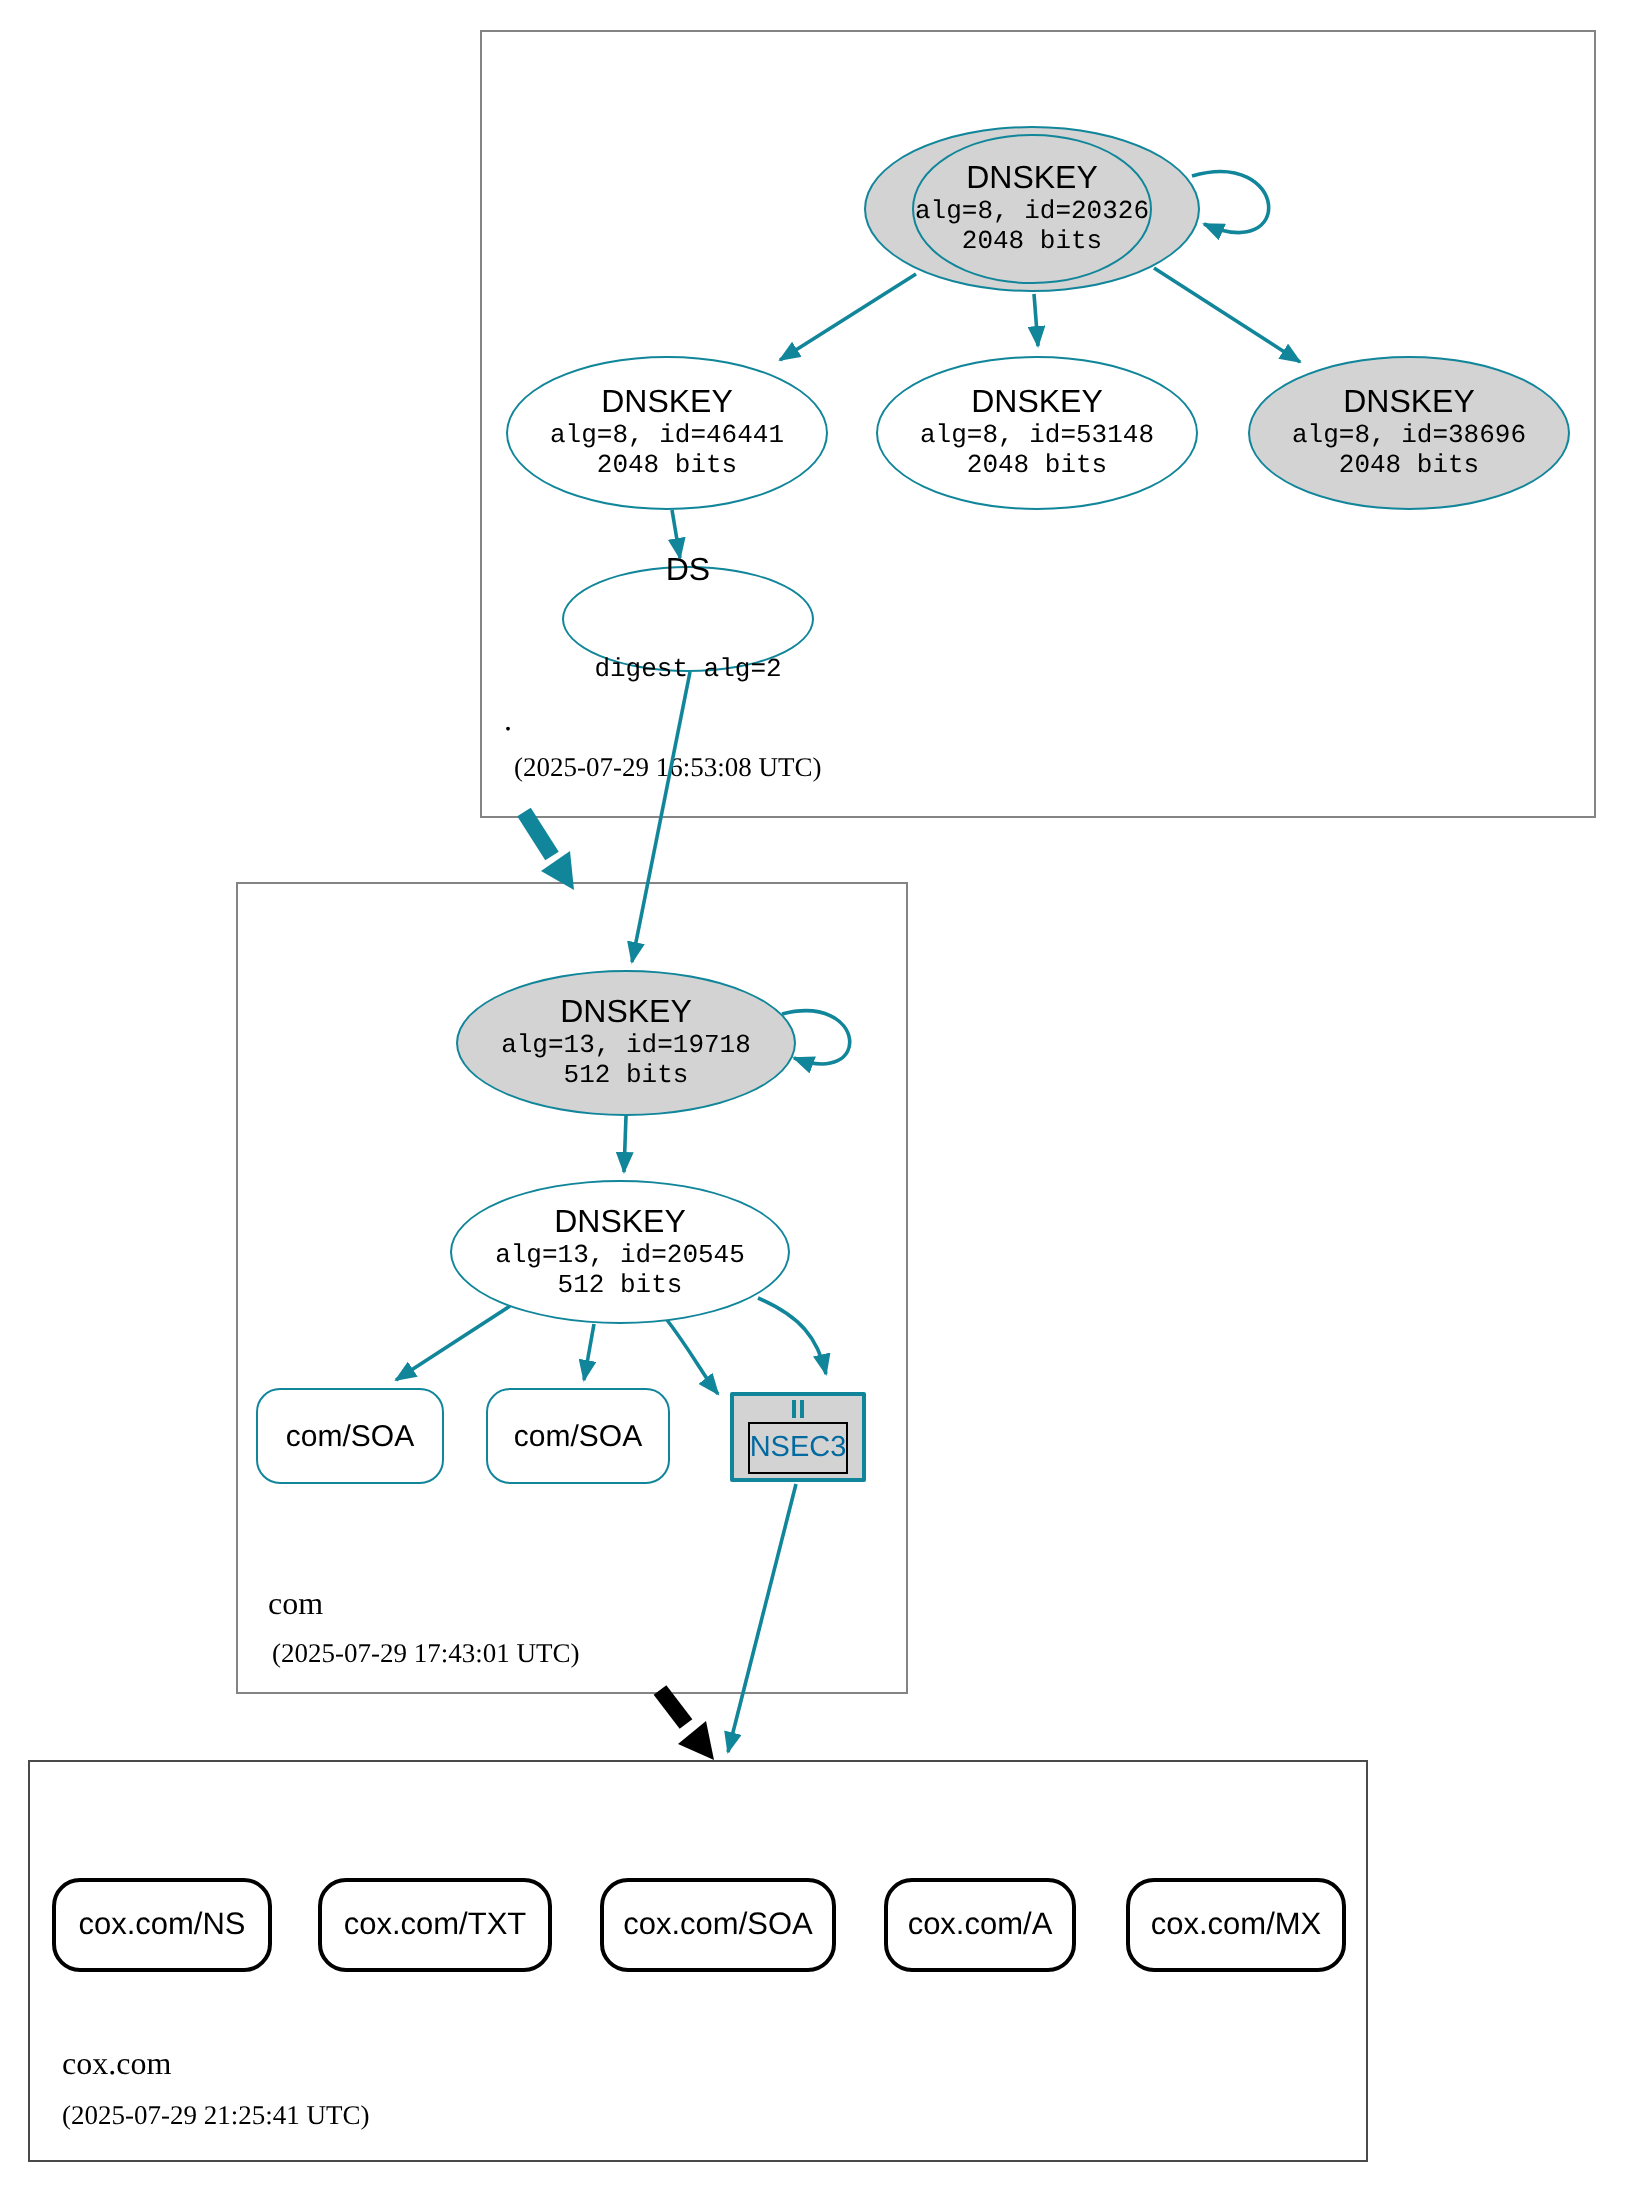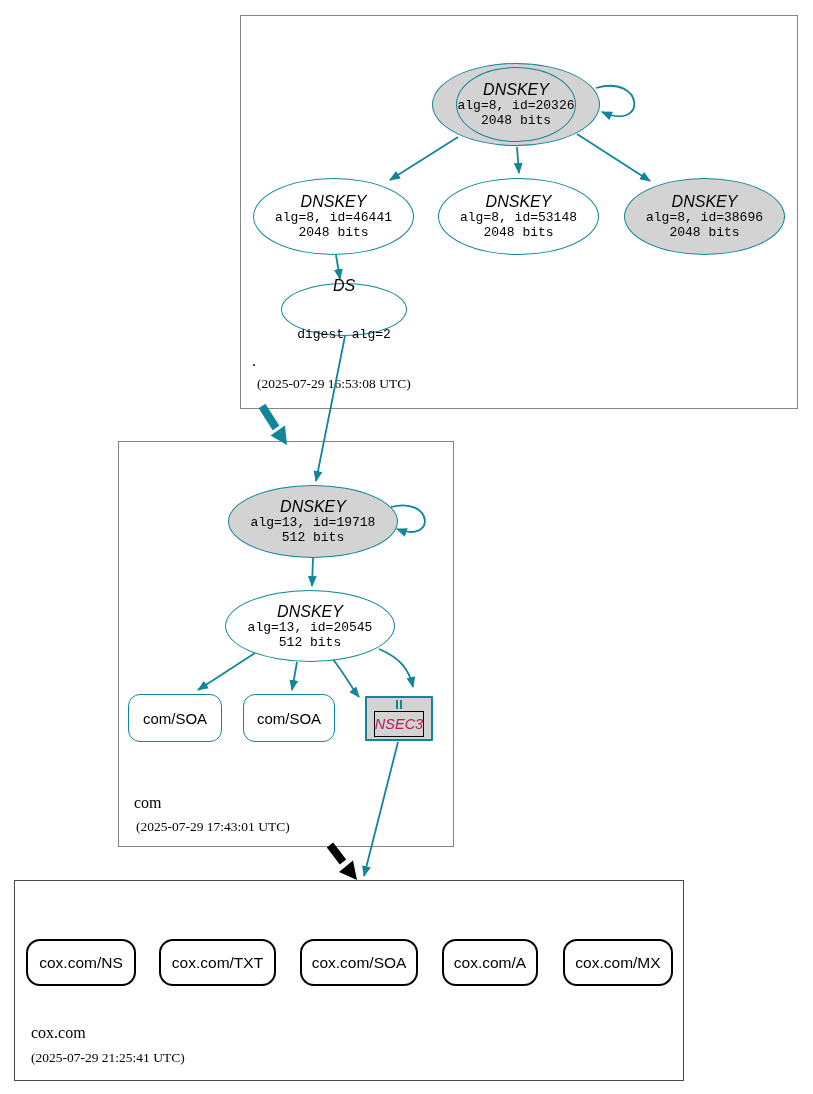--- a/index.html
+++ b/index.html
@@ -13,31 +13,31 @@
            font-size:13.5px;color:#000;white-space:nowrap;}
   #edges{position:absolute;left:0;top:0;z-index:3;}
   .node{position:absolute;z-index:4;box-sizing:border-box;display:flex;
         flex-direction:column;align-items:center;justify-content:center;}
   .ellipse{border-radius:50%;border:1.8px solid var(--teal);background:#fff;}
   .ellipse.gray{background:#d3d3d3;}
   .dbl-outer{border-radius:50%;border:1.8px solid var(--teal);background:#d3d3d3;
              padding:3px;display:flex;}
   .dbl-inner{flex:1;border-radius:50%;border:1.6px solid var(--teal);background:#d3d3d3;
              display:flex;flex-direction:column;align-items:center;justify-content:center;}
-  .n-title{font-size:16px;line-height:17px;color:#000;font-style:italic;}
+  .n-title{font-size:16px;line-height:17px;color:#000;}
   .n-attr{font-family:Liberation Mono, monospace;font-size:13px;line-height:15px;color:#000;}
   .rrset{border:1.6px solid var(--teal);border-radius:12px;background:#fff;
          font-size:15px;color:#000;}
   .rrset.black{border:2px solid #000;border-radius:14px;font-size:15.5px;margin-top:15px;}
   .nsec3{border:2.2px solid var(--teal);background:#d3d3d3;border-radius:1px;
          padding:2px;display:flex;flex-direction:column;gap:2px;}
   .nsec3-row{display:flex;gap:2px;height:9px;}
   .nsec3-cell{flex:1;border:1.5px solid var(--teal);background:#d3d3d3;}
   .nsec3-lbl{flex:1;border:1.2px solid #000;background:#d3d3d3;display:flex;
-             align-items:center;justify-content:center;font-size:14.5px;color:#be185d;font-style:italic;}
+             align-items:center;justify-content:center;font-size:14.5px;color:#0369a1;}
 </style>
 </head>
 <body>
 
 <div id="canvas" style="--teal:#11869a;">
 
   <div class="zone-box" style="left:240px;top:15px;width:556px;height:392px;"></div>
   <div class="zone-box" style="left:118px;top:441px;width:334px;height:404px;"></div>
   <div class="zone-box dark" style="left:14px;top:880px;width:668px;height:199px;"></div>
 

